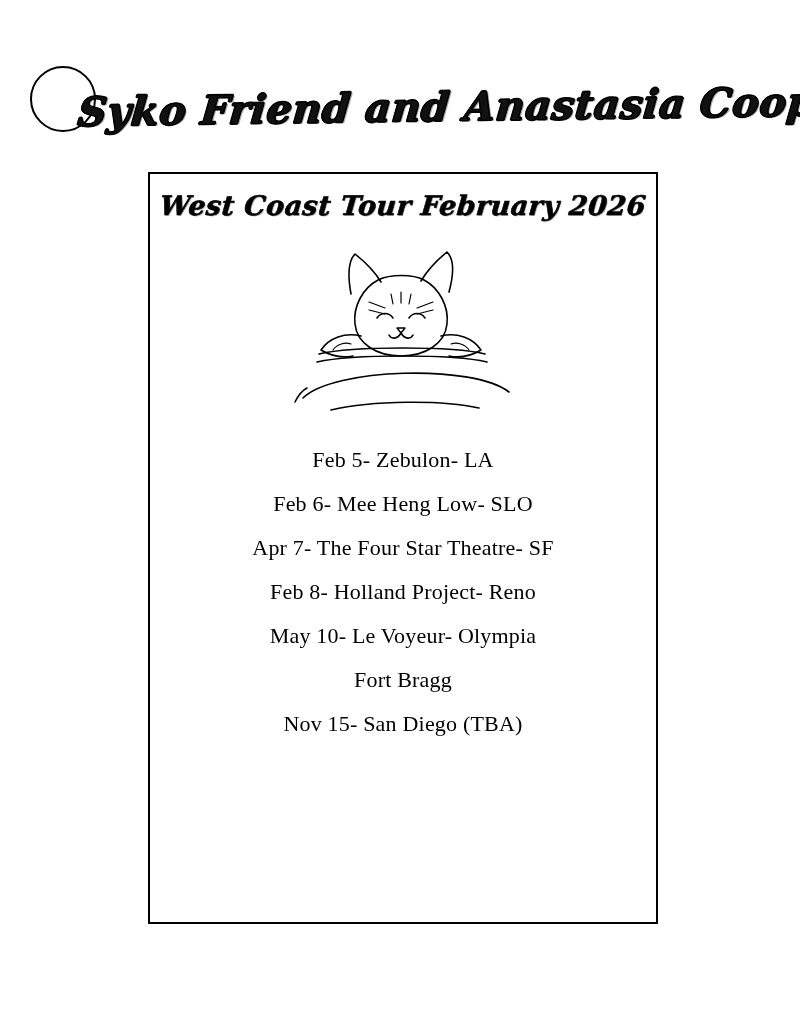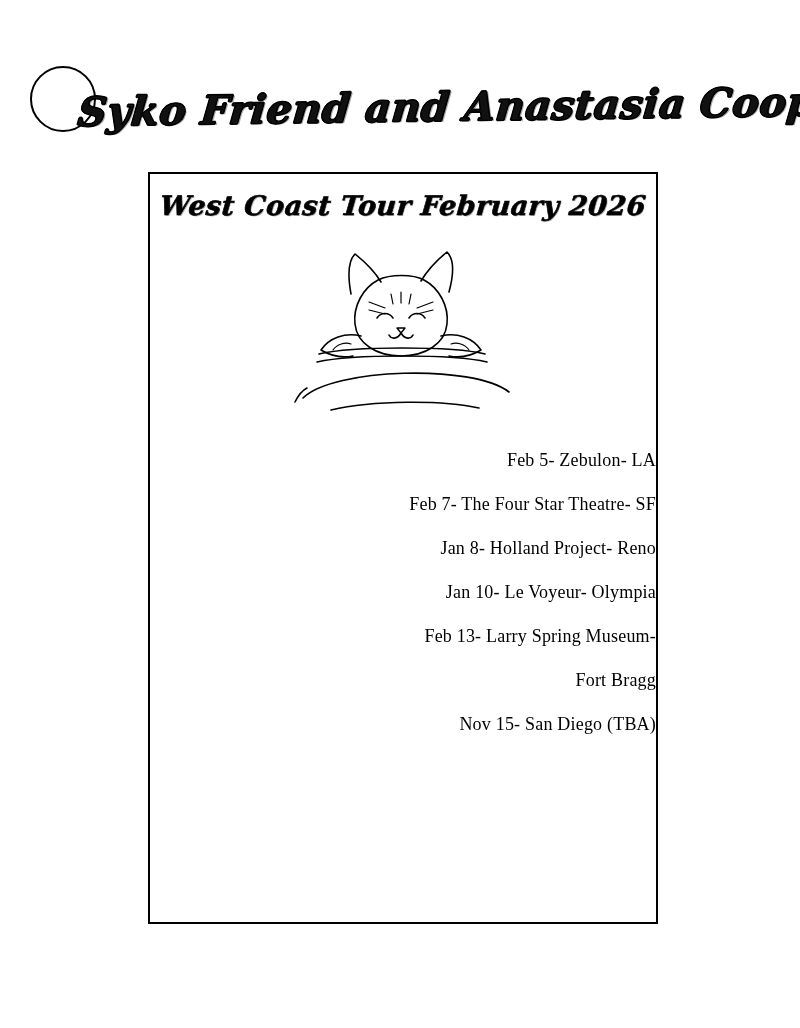--- a/index.html
+++ b/index.html
@@ -104,26 +104,25 @@
     top: 264px;
     left: 0;
     width: 100%;
     padding: 0;
     margin: 0;
     list-style: none;
     text-align: center;
   }
   .date-list li {
     font-family: "Liberation Serif", serif;
-    font-size: 18px;
+    font-size: 22px;
     line-height: 44px;
     letter-spacing: 0.2px;
     color: #000;
     white-space: nowrap;
-    text-align: right;
   }
   .date-list li.continuation {
     
     line-height: 44px;
   }
 </style>
 </head>
 <body>
 
 <div class="poster-header">
@@ -169,21 +168,21 @@
       <path d="M44 130 C80 122 180 122 214 130"></path>
 
       <path d="M30 166 C60 136 200 132 236 160"></path>
       <path d="M22 170 C26 162 30 158 34 156"></path>
       <path d="M58 178 C100 168 170 168 206 176"></path>
     </svg>
   </div>
 
   <ul class="date-list">
     <li>Feb 5- Zebulon- LA</li>
-    <li>Feb 7- The Four Star Theatre- SF</li>
-    <li>Jan 8- Holland Project- Reno</li>
-    <li>Jan 10- Le Voyeur- Olympia</li>
-    <li>Feb 13- Larry Spring Museum-</li>
+    <li>Feb 6- Mee Heng Low- SLO</li>
+    <li>Apr 7- The Four Star Theatre- SF</li>
+    <li>Feb 8- Holland Project- Reno</li>
+    <li>May 10- Le Voyeur- Olympia</li>
     <li class="continuation">Fort Bragg</li>
     <li>Nov 15- San Diego (TBA)</li>
   </ul>
 
 </div>
 
 </body></html>

